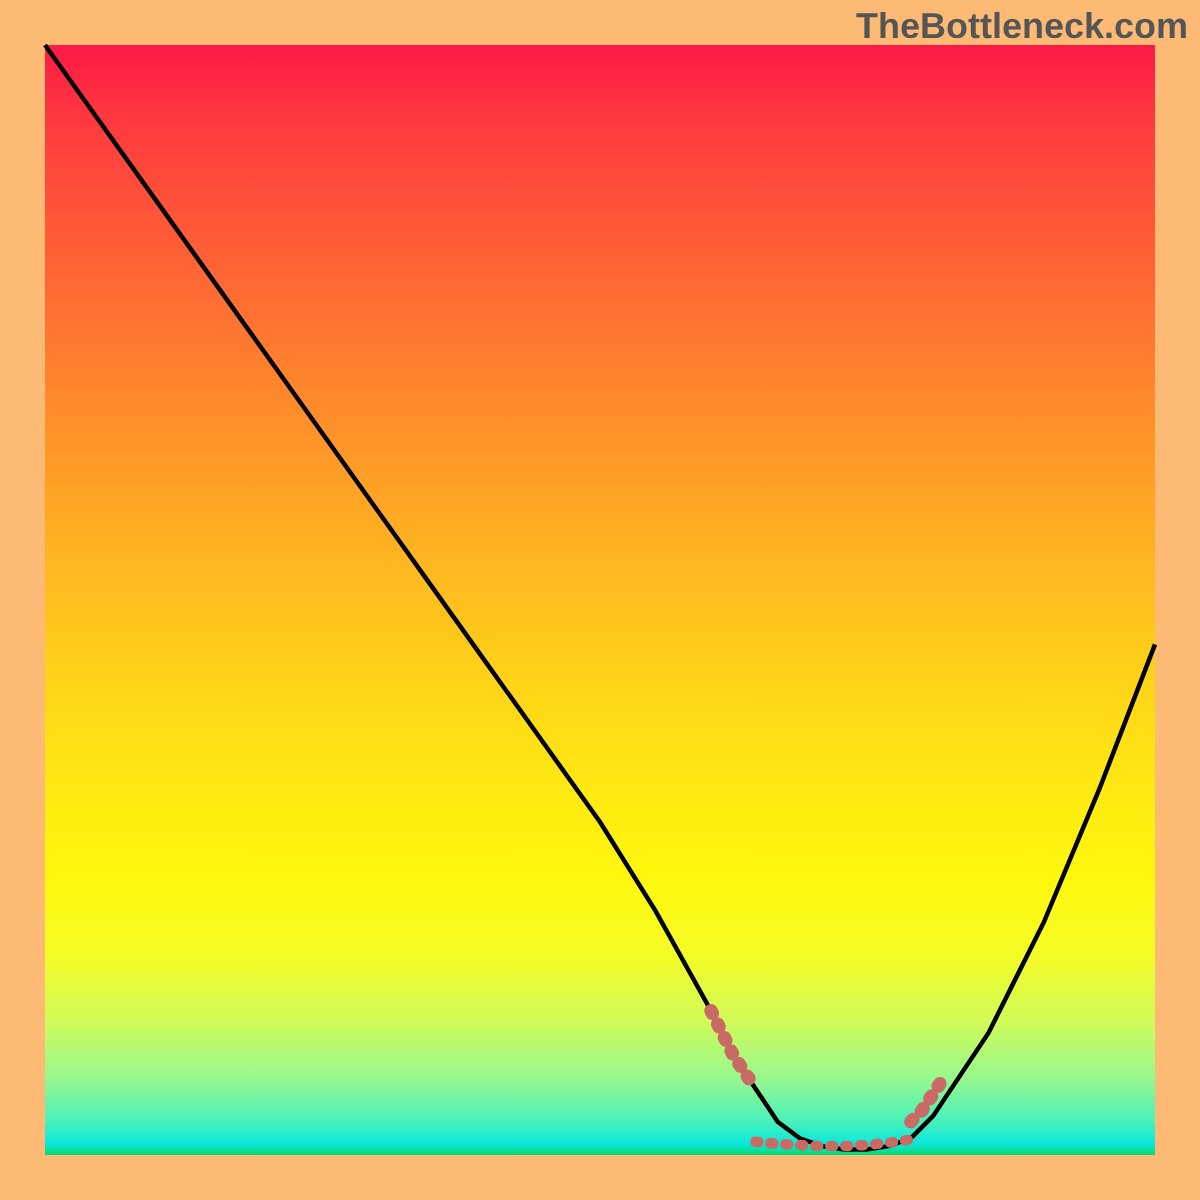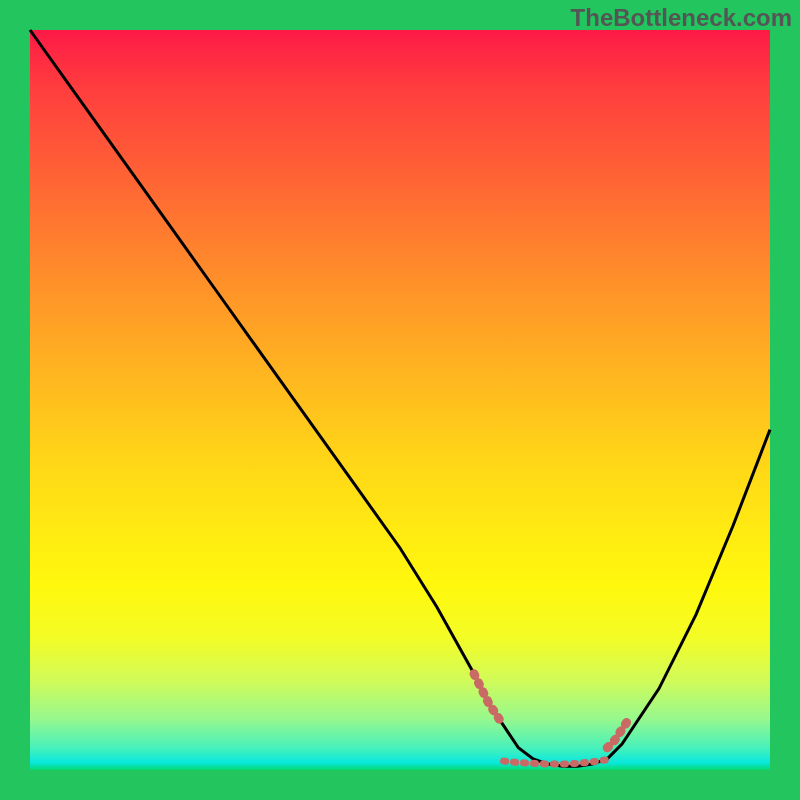--- a/index.html
+++ b/index.html
@@ -1,21 +1,21 @@
 <!DOCTYPE html>
 <html><head>
 <meta charset="utf-8">
 <style>
   * { margin: 0; padding: 0; box-sizing: border-box; }
   html, body { width: 800px; height: 800px; background: #000; }
   .container {
     position: relative;
     width: 800px;
     height: 800px;
-    background: #22c55e;
+    background: #fdba74;
     text-align: right;
   }
   .watermark {
     position: absolute;
     top: 4px;
     right: 8px;
     color: #555;
     font-family: Arial, sans-serif;
     font-size: 24px;
     font-weight: bold;

